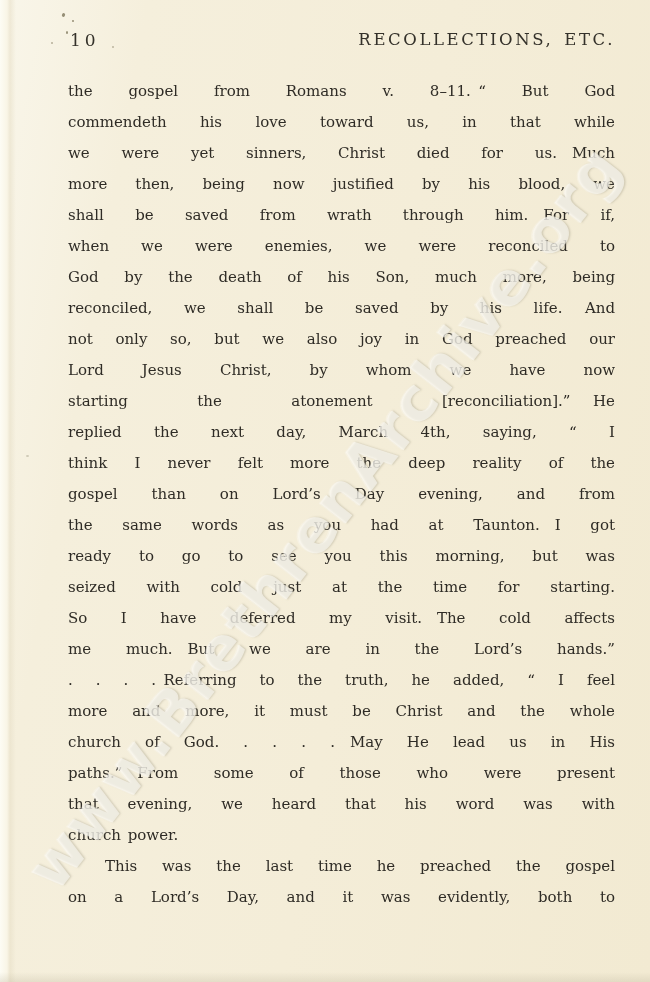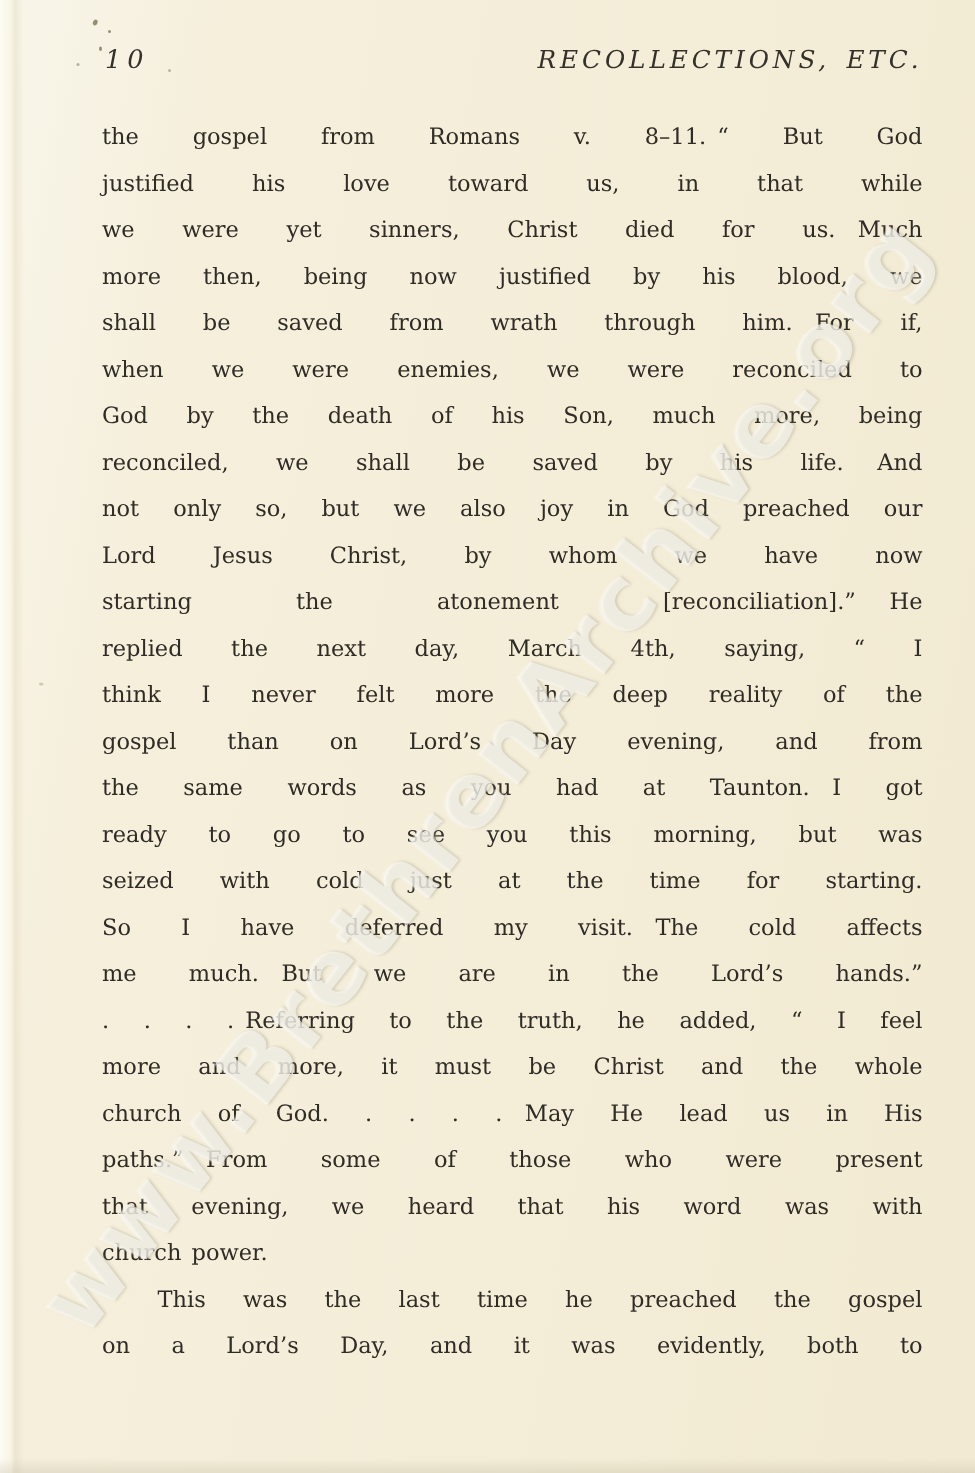--- a/index.html
+++ b/index.html
@@ -36,21 +36,20 @@
     background: linear-gradient(to top, rgba(190,182,158,0.30), rgba(190,182,158,0));
     pointer-events: none;
   }
 
   .header {
     position: absolute;
     top: 30px;
     left: 68px;
     width: 547px;
     height: 24px;
-    font-style: italic;
   }
   .page-number {
     position: absolute;
     left: 2px;
     top: 0;
     font-size: 17px;
     letter-spacing: 4px;
     color: #34312a;
   }
   .running-title {
@@ -134,21 +133,21 @@
   <div class="speck s5"></div>
   <div class="speck s6"></div>
 
   <div class="header">
     <span class="page-number">10</span>
     <span class="running-title">RECOLLECTIONS, ETC.</span>
   </div>
 
   <div class="body-text">
     <div class="l">the gospel from Romans v. 8–11. “ But God</div>
-    <div class="l">justified his love toward us, in that while</div>
+    <div class="l">commendeth his love toward us, in that while</div>
     <div class="l">we were yet sinners, Christ died for us.  Much</div>
     <div class="l">more then, being now justified by his blood, we</div>
     <div class="l">shall be saved from wrath through him.  For if,</div>
     <div class="l">when we were enemies, we were reconciled to</div>
     <div class="l">God by the death of his Son, much more, being</div>
     <div class="l">reconciled, we shall be saved by his life.   And</div>
     <div class="l">not only so, but we also joy in God preached our</div>
     <div class="l">Lord Jesus Christ, by whom we have now</div>
     <div class="l">starting the atonement [reconciliation].”   He</div>
     <div class="l">replied the next day, March 4th, saying, “ I</div>

